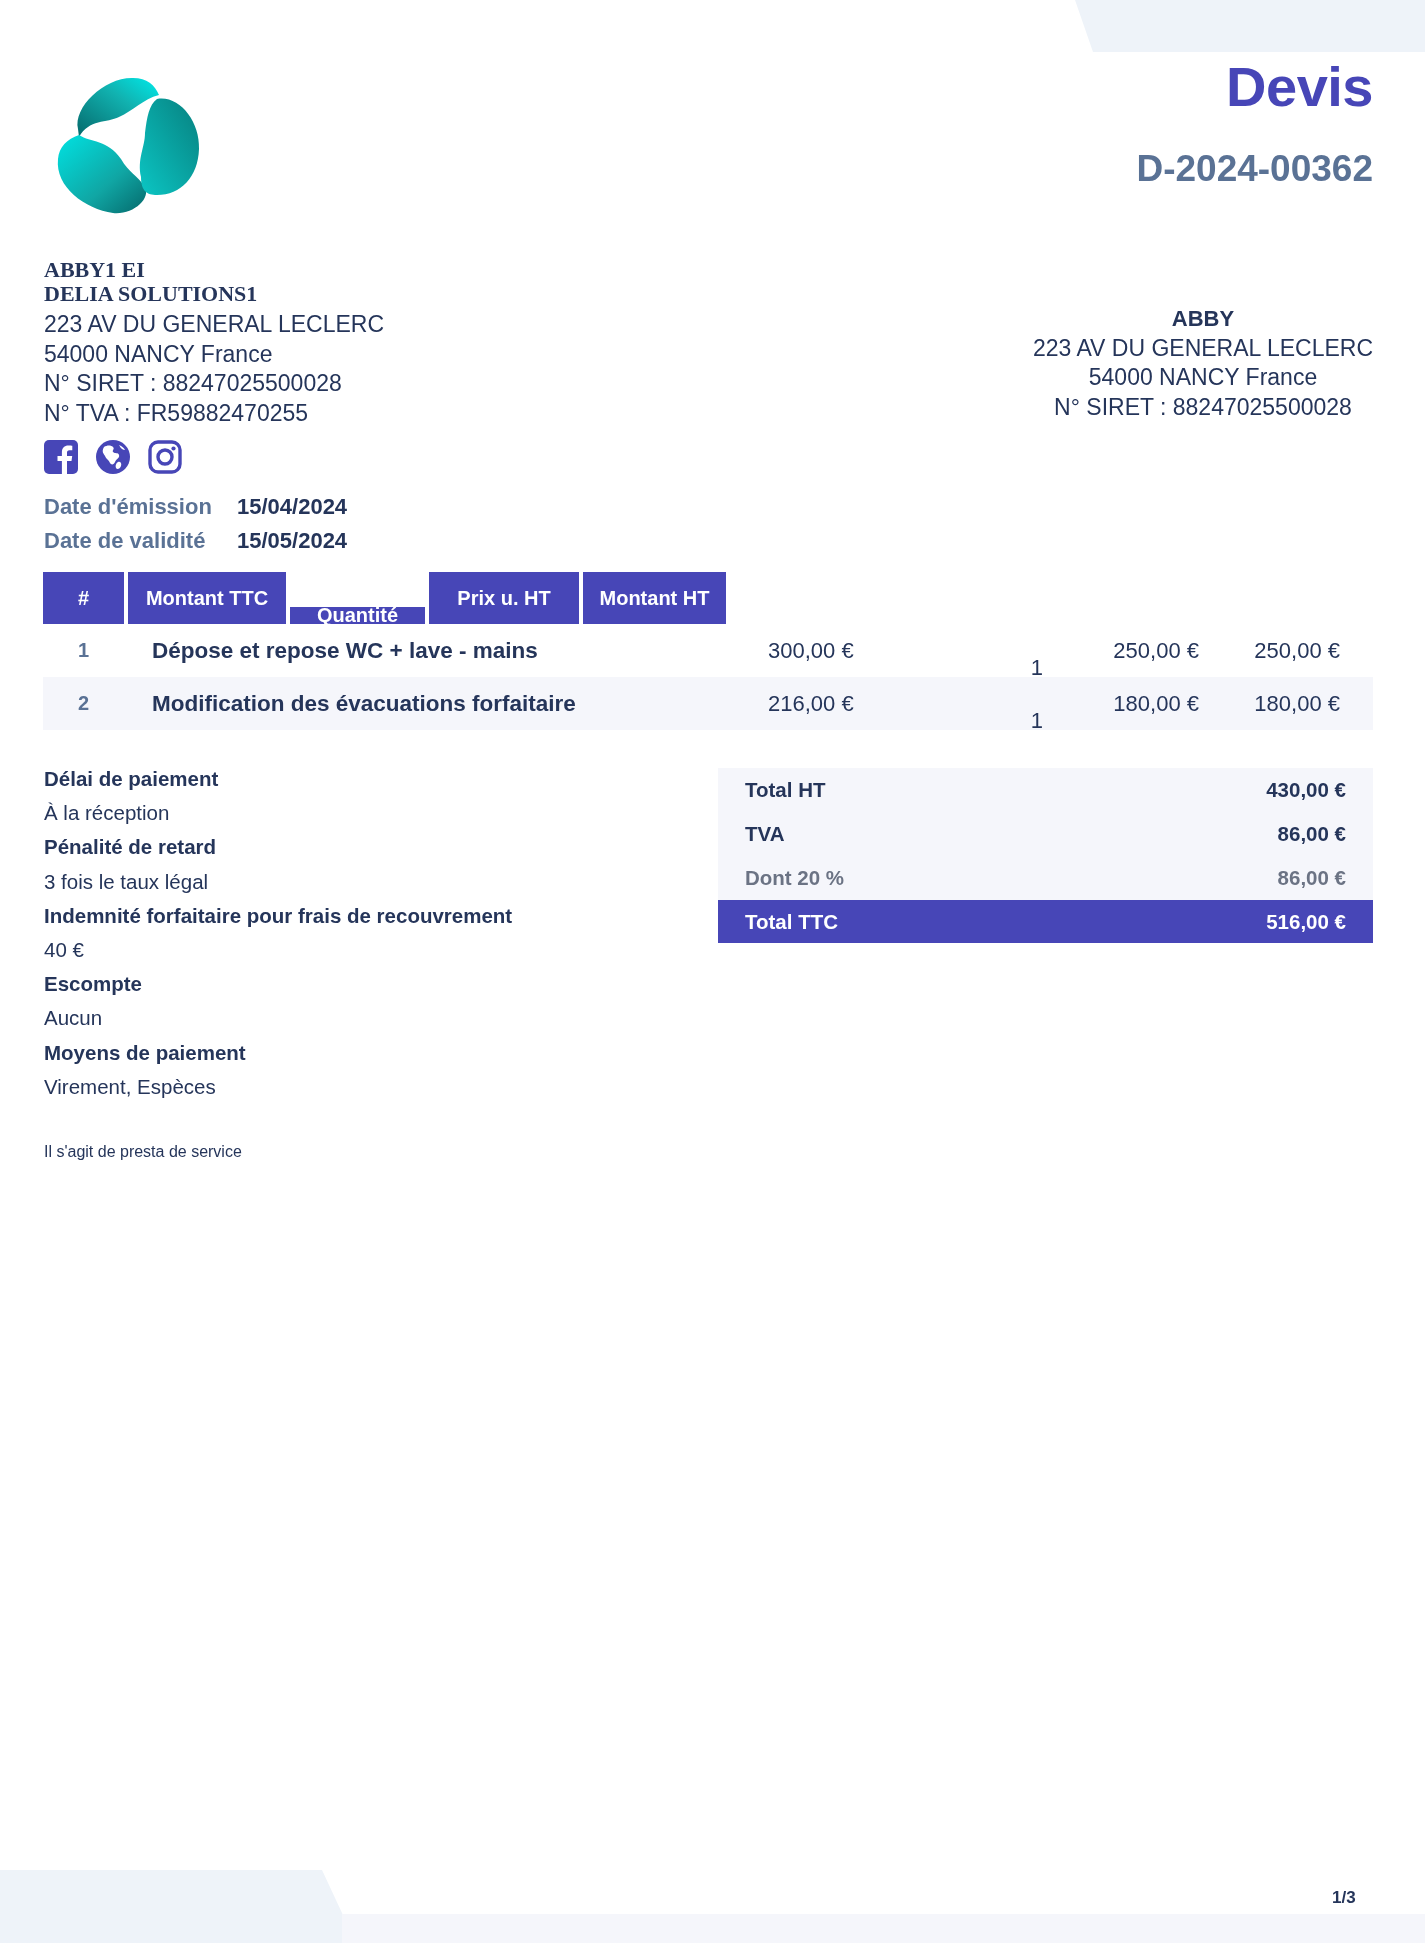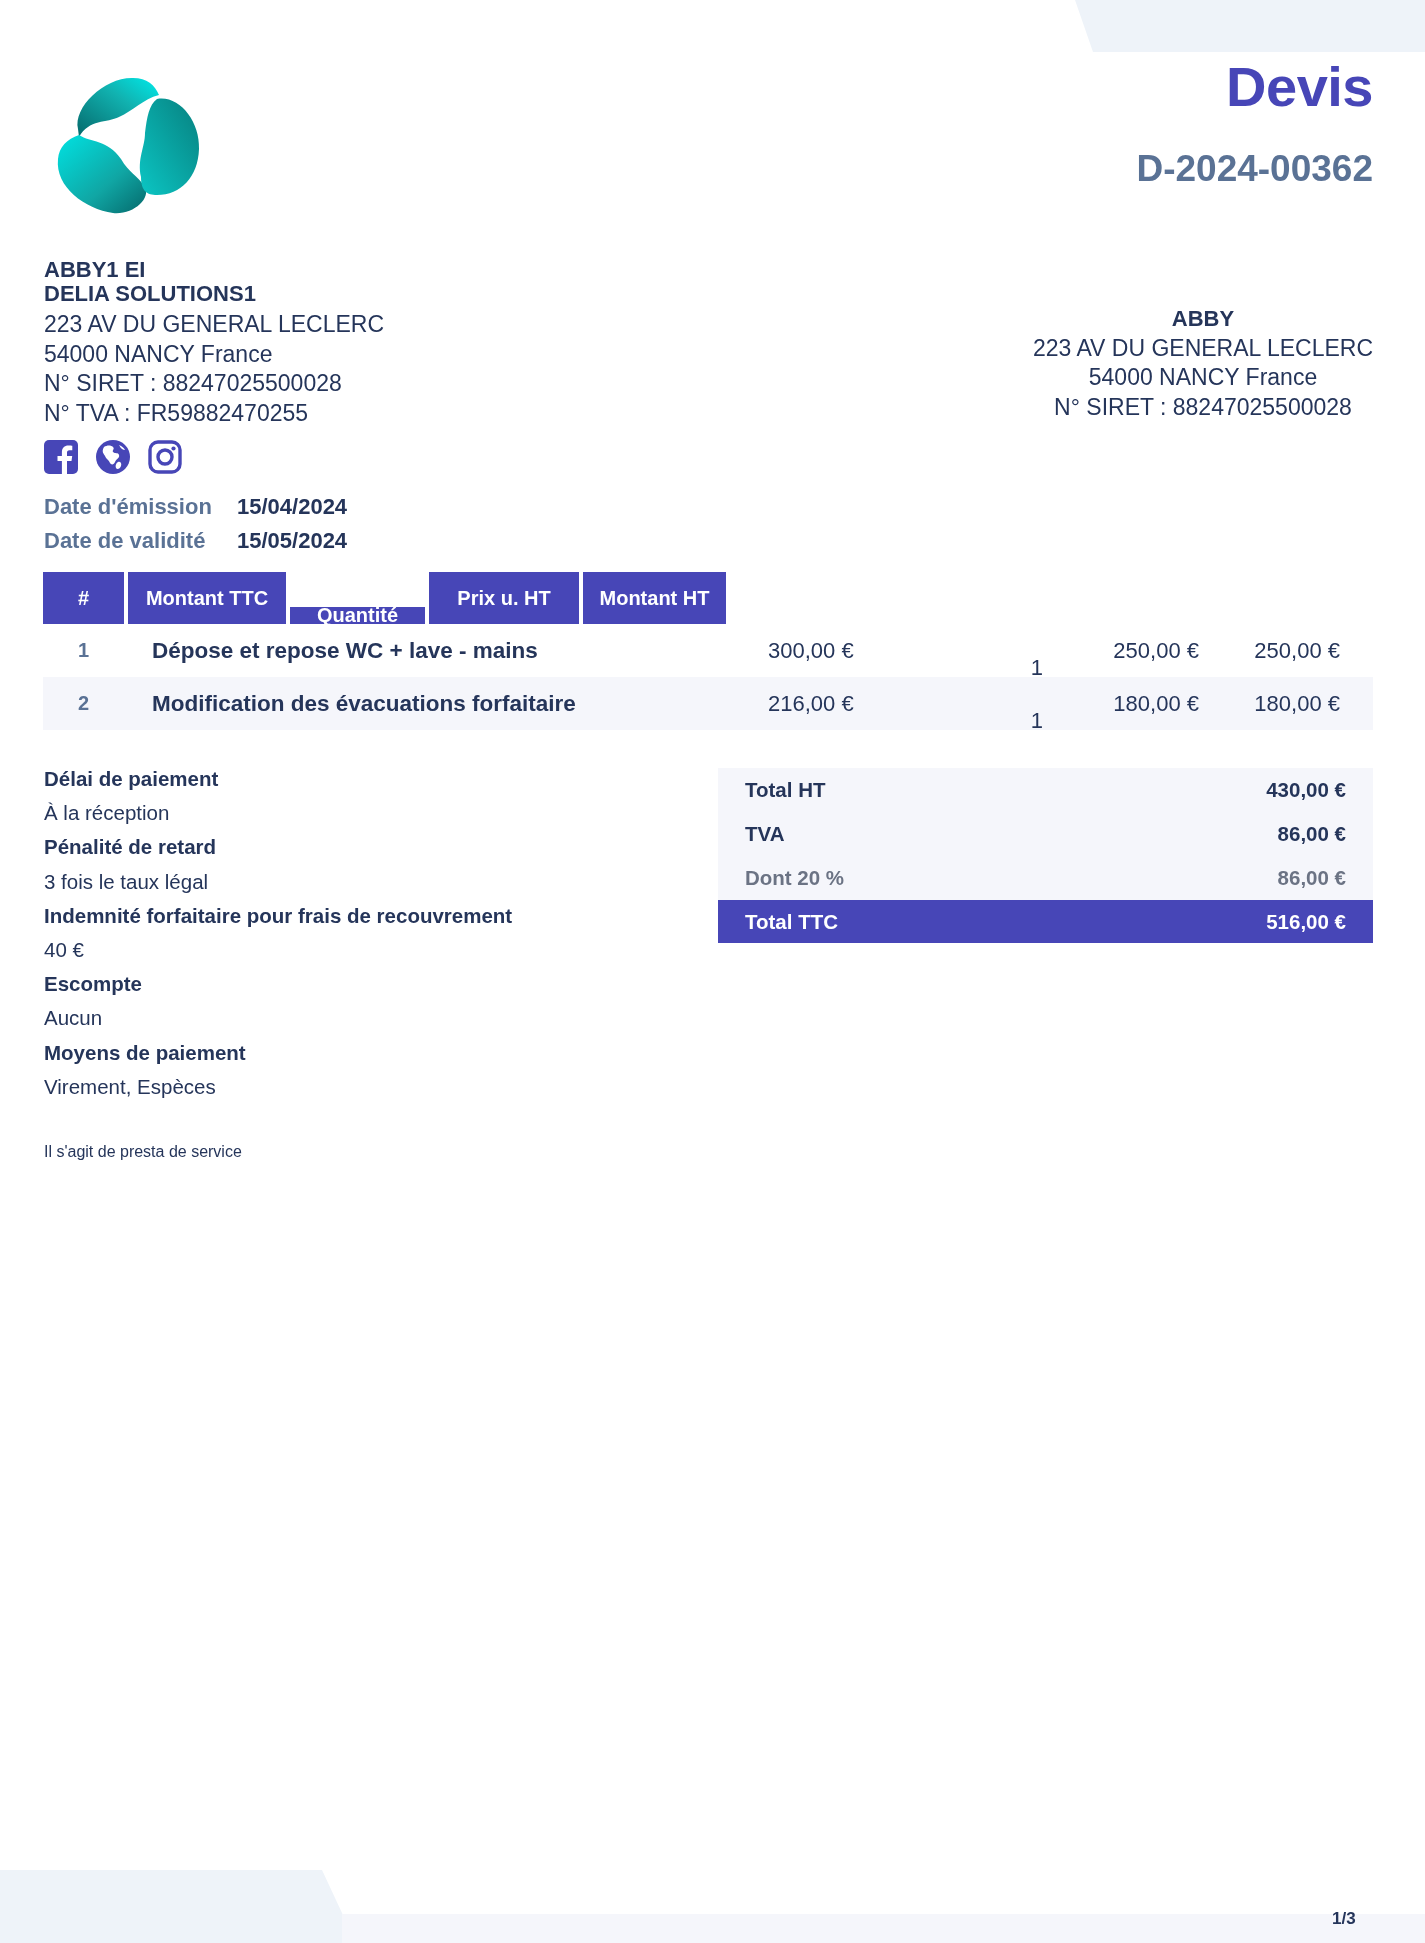--- a/index.html
+++ b/index.html
@@ -11,21 +11,21 @@
   .deco-bottom-left { position: absolute; left: 0; top: 1870px; width: 356px; height: 73px; background: #eef3f9;
     clip-path: polygon(0 0, 322px 0, 100% 100%, 0 100%); }
   .deco-bottom-right { position: absolute; left: 342px; top: 1914px; width: 1083px; height: 29px; background: #f5f6fb; }
 
   .logo { position: absolute; left: 55px; top: 77px; width: 148px; height: 148px; }
 
   .doc-title { position: absolute; right: 52px; top: 54px; font-size: 56px; font-weight: bold; color: #4746b7; letter-spacing: -0.5px; }
   .doc-number { position: absolute; right: 52px; top: 148px; font-size: 37px; font-weight: bold; color: #5a7295; }
 
   .sender { position: absolute; left: 44px; top: 258px; font-size: 23px; line-height: 29.5px; color: #25355a; }
-  .sender .b { font-weight: bold; line-height: 24px; font-size: 22px; }
+  .sender .b { font-weight: bold; line-height: 24px; font-size: 22px; font-family: Liberation Serif, serif; }
   .sender .name2 { margin-bottom: 4px; }
 
   .client { position: absolute; right: 52px; top: 304px; text-align: center; font-size: 23px; line-height: 29.5px; color: #25355a; }
   .client .b { font-weight: bold; font-size: 22px; }
 
   .socials { position: absolute; left: 44px; top: 440px; display: flex; gap: 18px; }
   .socials .ic { width: 34px; height: 34px; display: block; }
 
   .dates { position: absolute; left: 44px; top: 490px; font-size: 22px; line-height: 34px; }
   .dates .row { display: flex; }
@@ -52,21 +52,21 @@
 
   .conditions { position: absolute; left: 44px; top: 762px; font-size: 20.5px; line-height: 34.2px; color: #25355a; }
   .conditions .k { font-weight: bold; }
   .note { position: absolute; left: 44px; top: 1143px; font-size: 16px; color: #25355a; }
 
   .totals { position: absolute; left: 718px; top: 768px; width: 655px; background: #f5f6fb; }
   .totals .tr { display: flex; justify-content: space-between; align-items: center; height: 44px; padding: 0 27px; font-size: 20.5px; font-weight: bold; color: #25355a; }
   .totals .tr.muted { color: #6b7384; }
   .totals .tr.grand { background: #4746b7; color: #ffffff; height: 43px; }
 
-  .page-num { position: absolute; left: 1332px; top: 1888px; font-size: 17px; font-weight: bold; color: #25355a; margin-top: 21px; }
+  .page-num { position: absolute; left: 1332px; top: 1888px; font-size: 17px; font-weight: bold; color: #25355a; }
 </style>
 </head>
 <body>
 
 <div class="deco-top"></div>
 <div class="deco-bottom-left"></div>
 <div class="deco-bottom-right"></div>
 
 <svg class="logo" viewBox="0 0 148 148">
   <defs>

